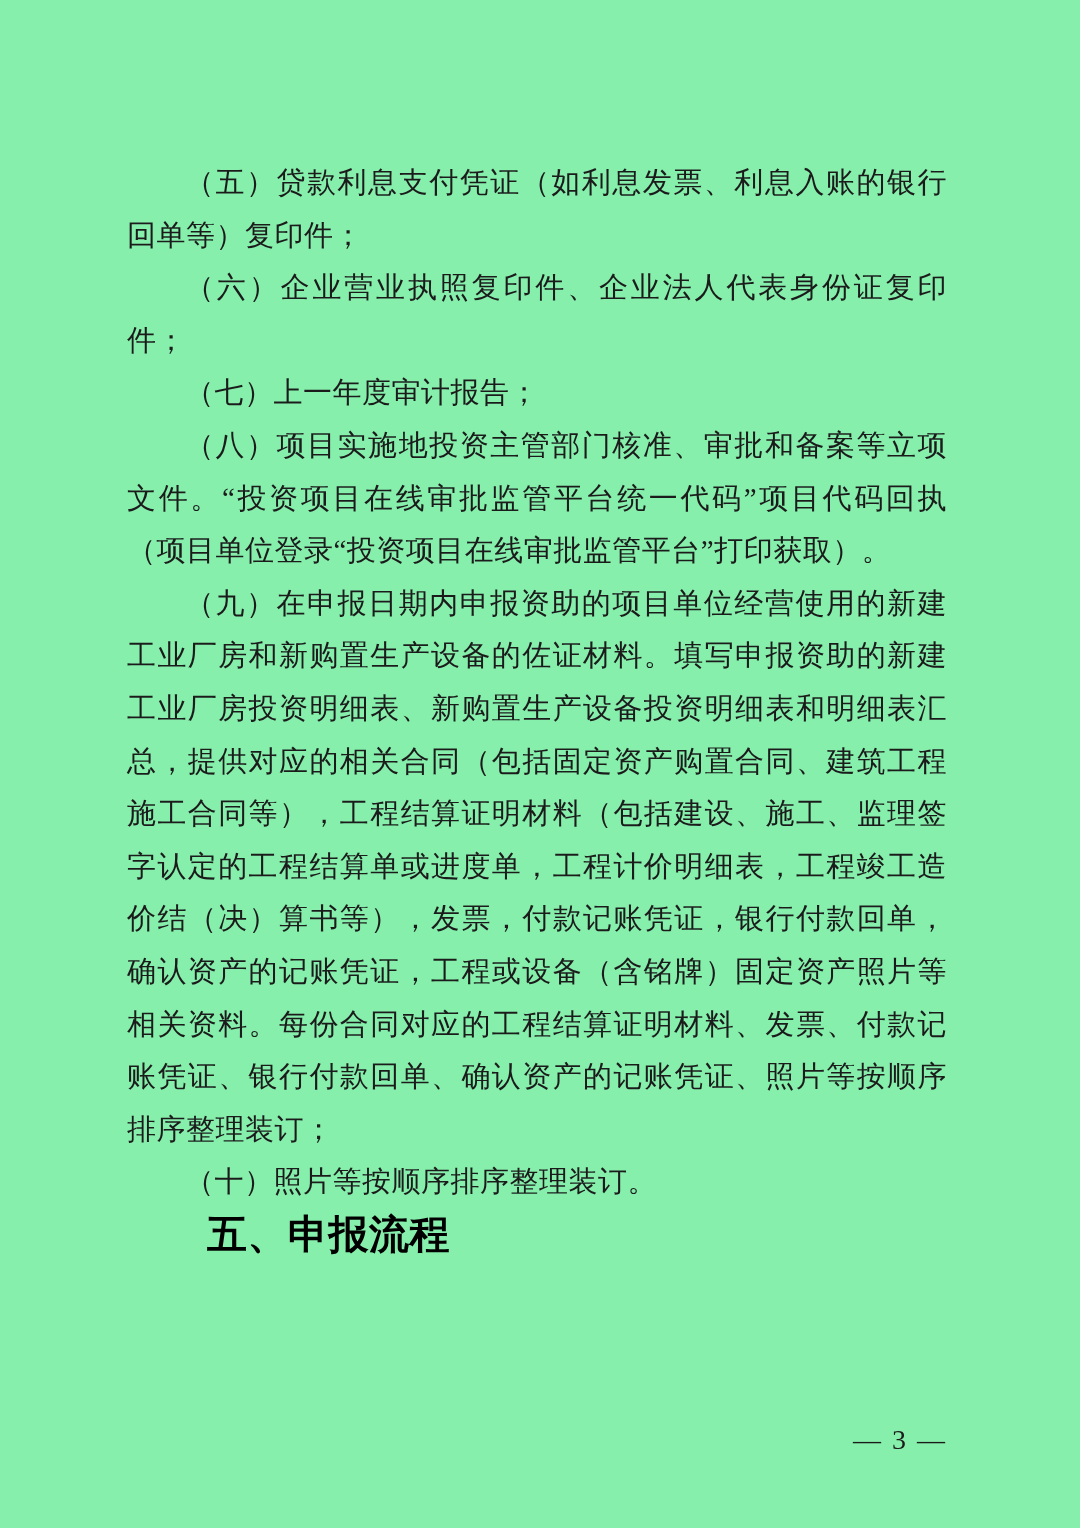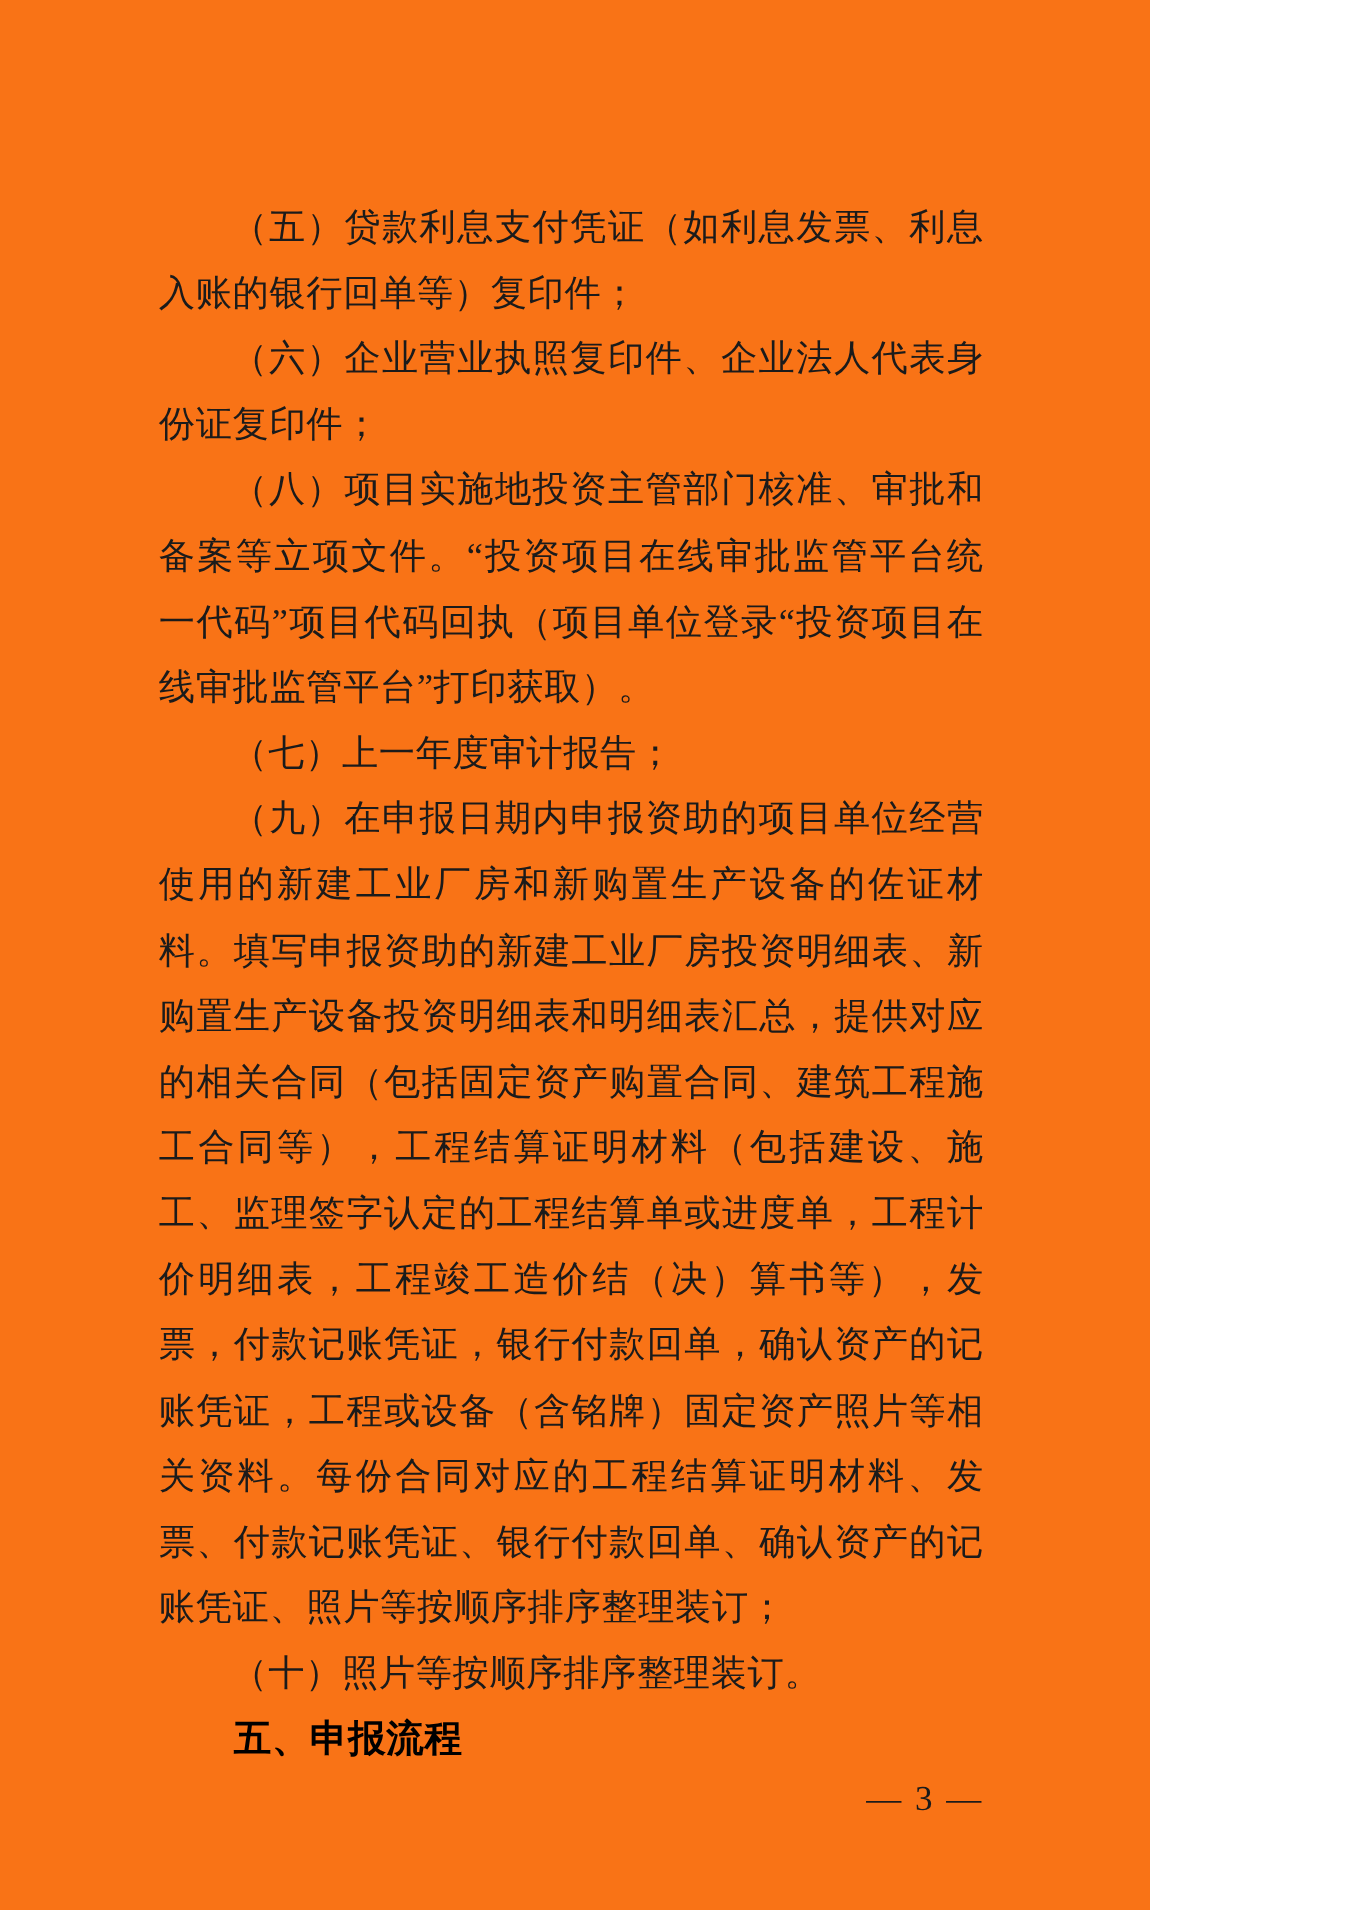--- a/index.html
+++ b/index.html
@@ -2,44 +2,44 @@
 <html><head>
 <meta charset="utf-8">
 <style>
   html, body {
     margin: 0;
     padding: 0;
     background: #ffffff;
   }
   .page {
     position: relative;
-    width: 920px;
+    width: 1080px;
     height: 1528px;
-    background: #f97316;
+    background: #86efac;
     box-sizing: border-box;
     padding: 156px 133px 0 127px;
     font-family: "Liberation Serif", serif;
     color: #1b1b1b;
     overflow: hidden;
   }
   .doc-body p {
     margin: 0;
   }
   .para {
     font-size: 29px;
     line-height: 52.6px;
     text-align: justify;
     text-justify: inter-ideograph;
     text-indent: 2em;
     font-family: "Liberation Serif", serif;
     color: #1b1b1b;
     letter-spacing: 0.5px;
   }
   .heading {
-    font-size: 30px;
+    font-size: 40px;
     line-height: 52.6px;
     font-weight: bold;
     text-indent: 2em;
     font-family: "Liberation Sans", sans-serif;
     color: #000000;
     letter-spacing: 0.5px;
   }
   .page-number {
     position: absolute;
     right: 133px;
@@ -50,20 +50,20 @@
     letter-spacing: 2px;
   }
 </style>
 </head>
 <body>
 
 <div class="page">
   <div class="doc-body">
       <p class="para">（五）贷款利息支付凭证（如利息发票、利息入账的银行回单等）复印件；</p>
       <p class="para">（六）企业营业执照复印件、企业法人代表身份证复印件；</p>
+      <p class="para">（七）上一年度审计报告；</p>
       <p class="para">（八）项目实施地投资主管部门核准、审批和备案等立项文件。“投资项目在线审批监管平台统一代码”项目代码回执（项目单位登录“投资项目在线审批监管平台”打印获取）。</p>
-      <p class="para">（七）上一年度审计报告；</p>
       <p class="para">（九）在申报日期内申报资助的项目单位经营使用的新建工业厂房和新购置生产设备的佐证材料。填写申报资助的新建工业厂房投资明细表、新购置生产设备投资明细表和明细表汇总，提供对应的相关合同（包括固定资产购置合同、建筑工程施工合同等），工程结算证明材料（包括建设、施工、监理签字认定的工程结算单或进度单，工程计价明细表，工程竣工造价结（决）算书等），发票，付款记账凭证，银行付款回单，确认资产的记账凭证，工程或设备（含铭牌）固定资产照片等相关资料。每份合同对应的工程结算证明材料、发票、付款记账凭证、银行付款回单、确认资产的记账凭证、照片等按顺序排序整理装订；</p>
       <p class="para">（十）照片等按顺序排序整理装订。</p>
       <p class="heading">五、申报流程</p>
     </div>
   <div class="page-number">— 3 —</div>
 </div>
 
 </body></html>

